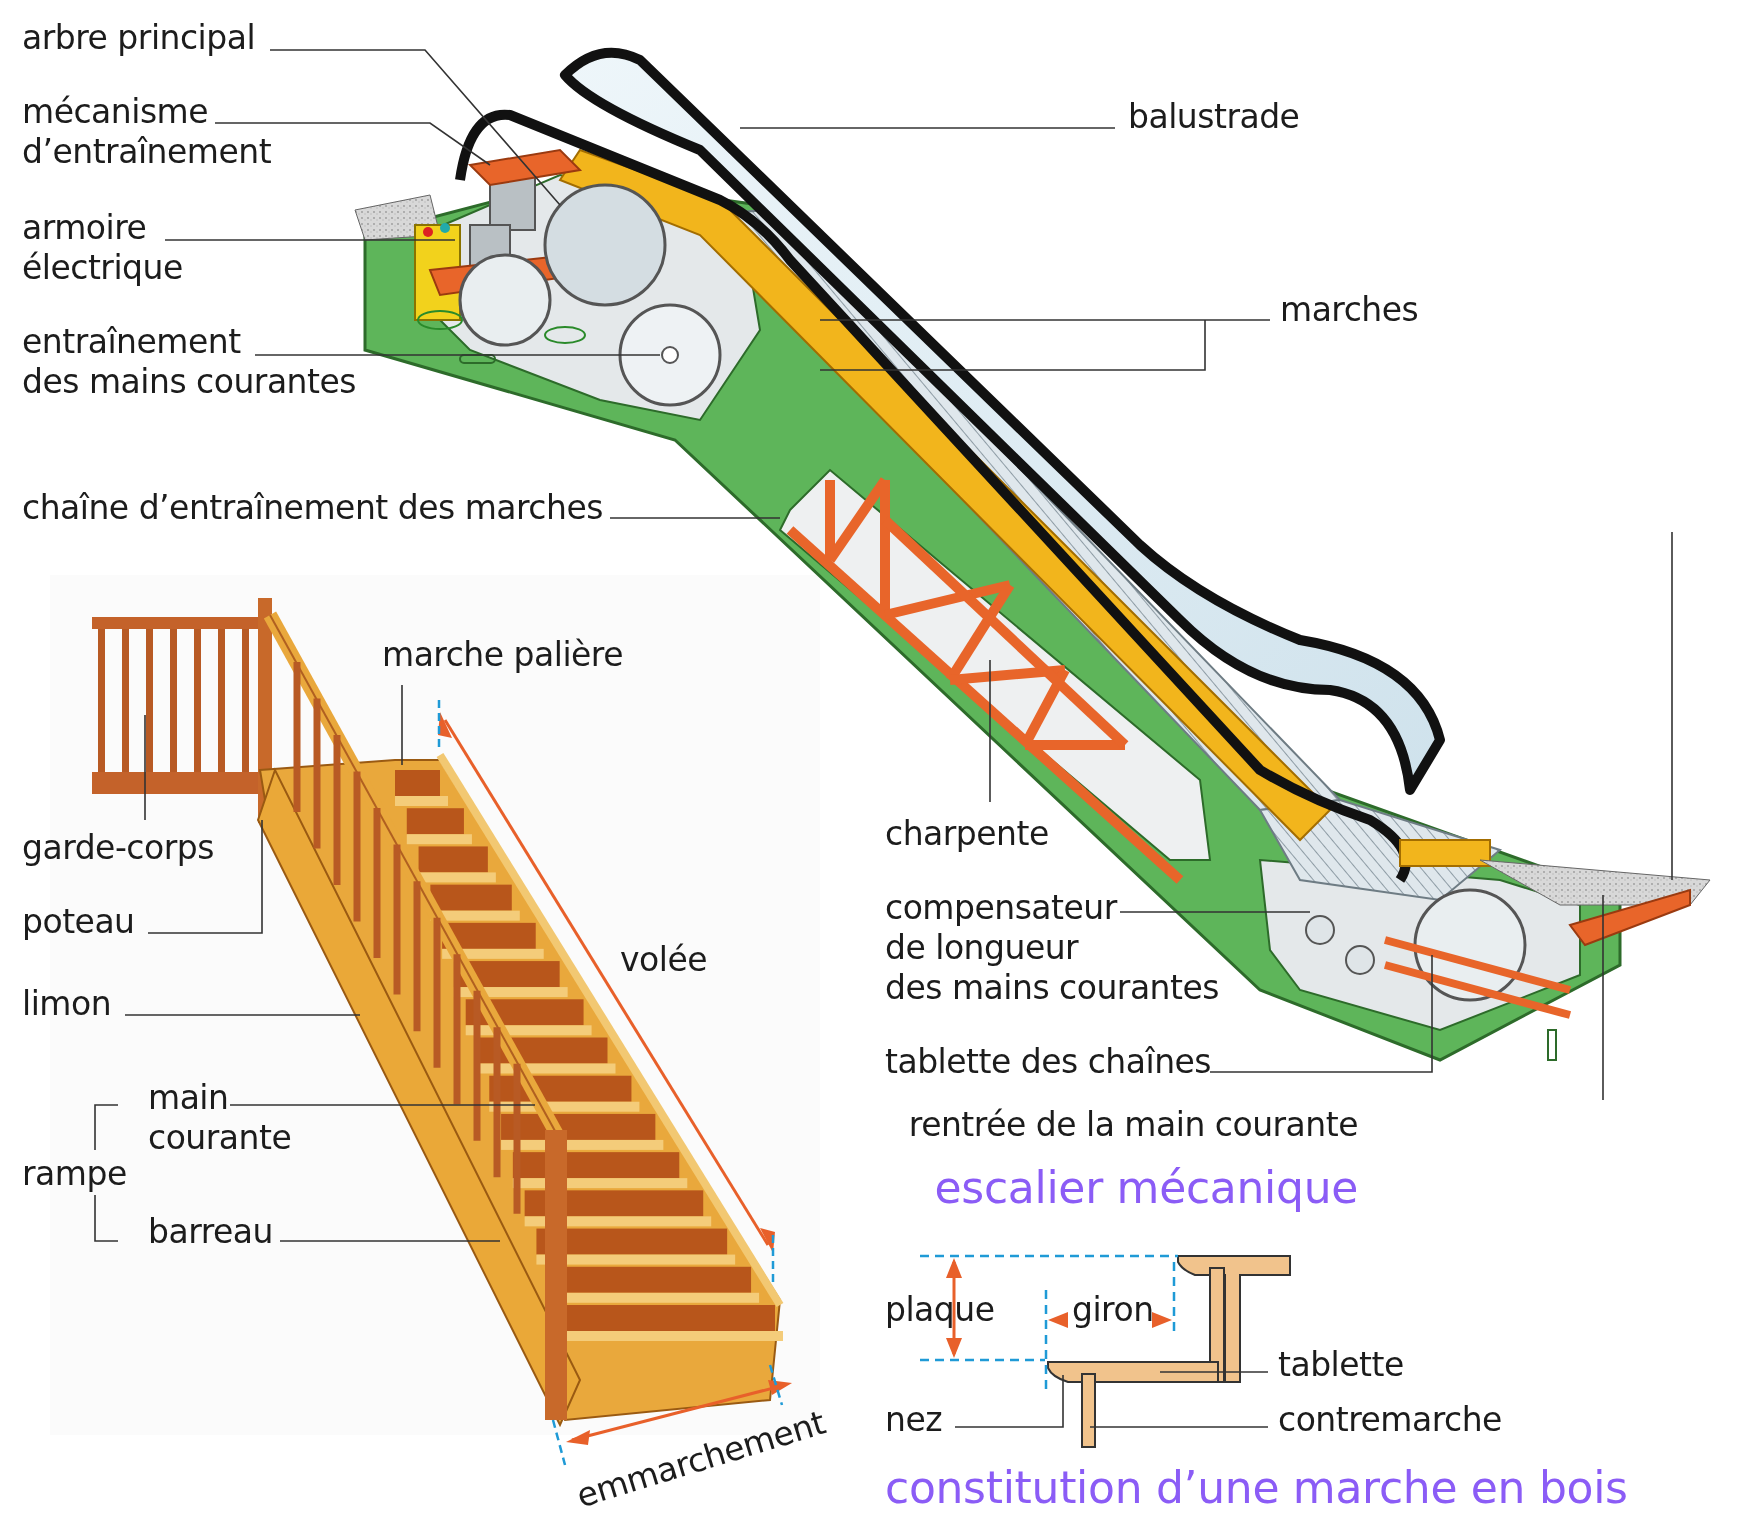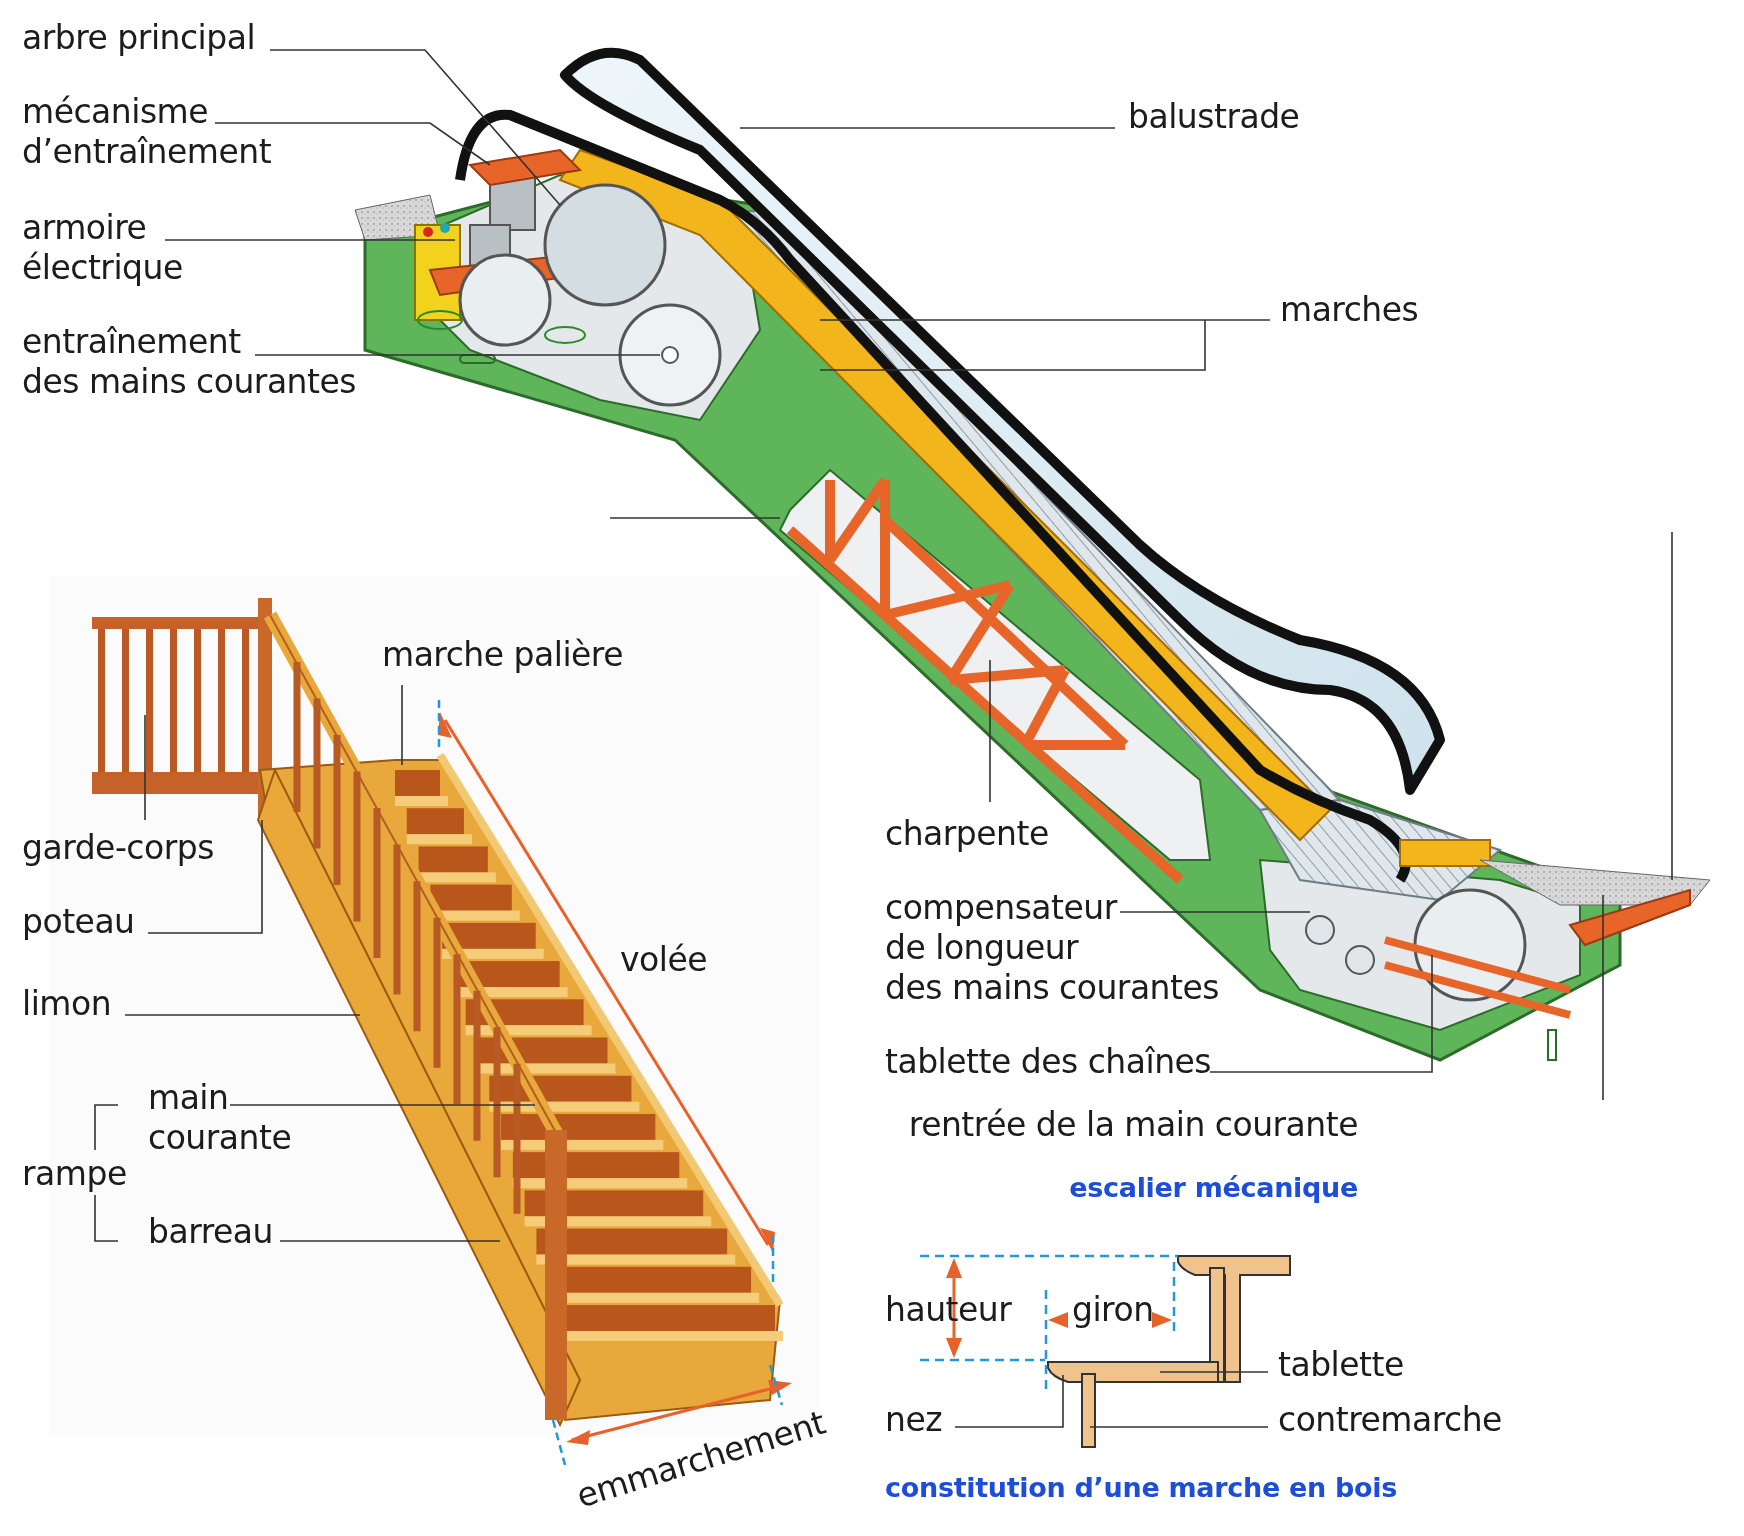--- a/index.html
+++ b/index.html
@@ -1,19 +1,19 @@
 <!DOCTYPE html>
 <html><head>
 <meta charset="utf-8">
 <style>
   html,body{margin:0;padding:0;background:#ffffff;}
   body{width:1744px;height:1536px;position:relative;overflow:hidden;font-family:"DejaVu Sans","Liberation Sans",sans-serif;color:#1a1a1a;}
   #stage{position:absolute;left:0;top:0;width:1388px;height:1536px;}
   .lbl{position:absolute;font-size:33px;line-height:40px;white-space:nowrap;letter-spacing:-0.5px;color:#1c1c1c;}
-  .ttl{position:absolute;font-size:27px;line-height:40px;font-weight:bold;white-space:nowrap;color:#1d4ed8;letter-spacing:-0.3px;}
+  .ttl{position:absolute;font-size:44px;line-height:40px;font-weight:normal;white-space:nowrap;color:#8b5cf6;letter-spacing:-0.3px;}
   .r{text-align:left;}
   #emm{transform:rotate(-17deg);transform-origin:left top;}
   .panel-bg{position:absolute;left:50px;top:575px;width:770px;height:860px;background:#fbfbfb;}
 </style>
 </head>
 <body>
 
 <div id="stage">
   <div class="panel-bg"></div>
 
@@ -238,20 +238,21 @@
     </g>
   </svg>
 
   <div class="lbl" style="left:22px;top:18px">arbre principal</div>
   <div class="lbl" style="left:22px;top:92px">mécanisme</div>
   <div class="lbl" style="left:22px;top:132px">d’entraînement</div>
   <div class="lbl" style="left:22px;top:208px">armoire</div>
   <div class="lbl" style="left:22px;top:248px">électrique</div>
   <div class="lbl" style="left:22px;top:322px">entraînement</div>
   <div class="lbl" style="left:22px;top:362px">des mains courantes</div>
+  <div class="lbl" style="left:22px;top:488px">chaîne d’entraînement des marches</div>
   <div class="lbl" style="left:1128px;top:97px">balustrade</div>
   <div class="lbl" style="left:1280px;top:290px">marches</div>
   <div class="lbl" style="left:885px;top:814px">charpente</div>
   <div class="lbl" style="left:885px;top:888px">compensateur</div>
   <div class="lbl" style="left:885px;top:928px">de longueur</div>
   <div class="lbl" style="left:885px;top:968px">des mains courantes</div>
   <div class="lbl" style="left:885px;top:1042px">tablette des chaînes</div>
   <div class="lbl r" style="right:30px;top:1105px">rentrée de la main courante</div>
   <div class="ttl r" style="right:30px;top:1168px">escalier mécanique</div>
 
@@ -259,19 +260,19 @@
   <div class="lbl" style="left:22px;top:828px">garde-corps</div>
   <div class="lbl" style="left:22px;top:902px">poteau</div>
   <div class="lbl" style="left:22px;top:984px">limon</div>
   <div class="lbl" style="left:148px;top:1078px">main</div>
   <div class="lbl" style="left:148px;top:1118px">courante</div>
   <div class="lbl" style="left:22px;top:1154px">rampe</div>
   <div class="lbl" style="left:148px;top:1212px">barreau</div>
   <div class="lbl" style="left:620px;top:940px">volée</div>
   <div class="lbl" id="emm" style="left:572px;top:1478px">emmarchement</div>
 
-  <div class="lbl" style="left:885px;top:1290px">hauteur</div>
+  <div class="lbl" style="left:885px;top:1290px">plaque</div>
   <div class="lbl" style="left:1072px;top:1290px">giron</div>
   <div class="lbl" style="left:1278px;top:1345px">tablette</div>
   <div class="lbl" style="left:885px;top:1400px">nez</div>
   <div class="lbl" style="left:1278px;top:1400px">contremarche</div>
   <div class="ttl" style="left:885px;top:1468px">constitution d’une marche en bois</div>
 </div>
 
 </body></html>

